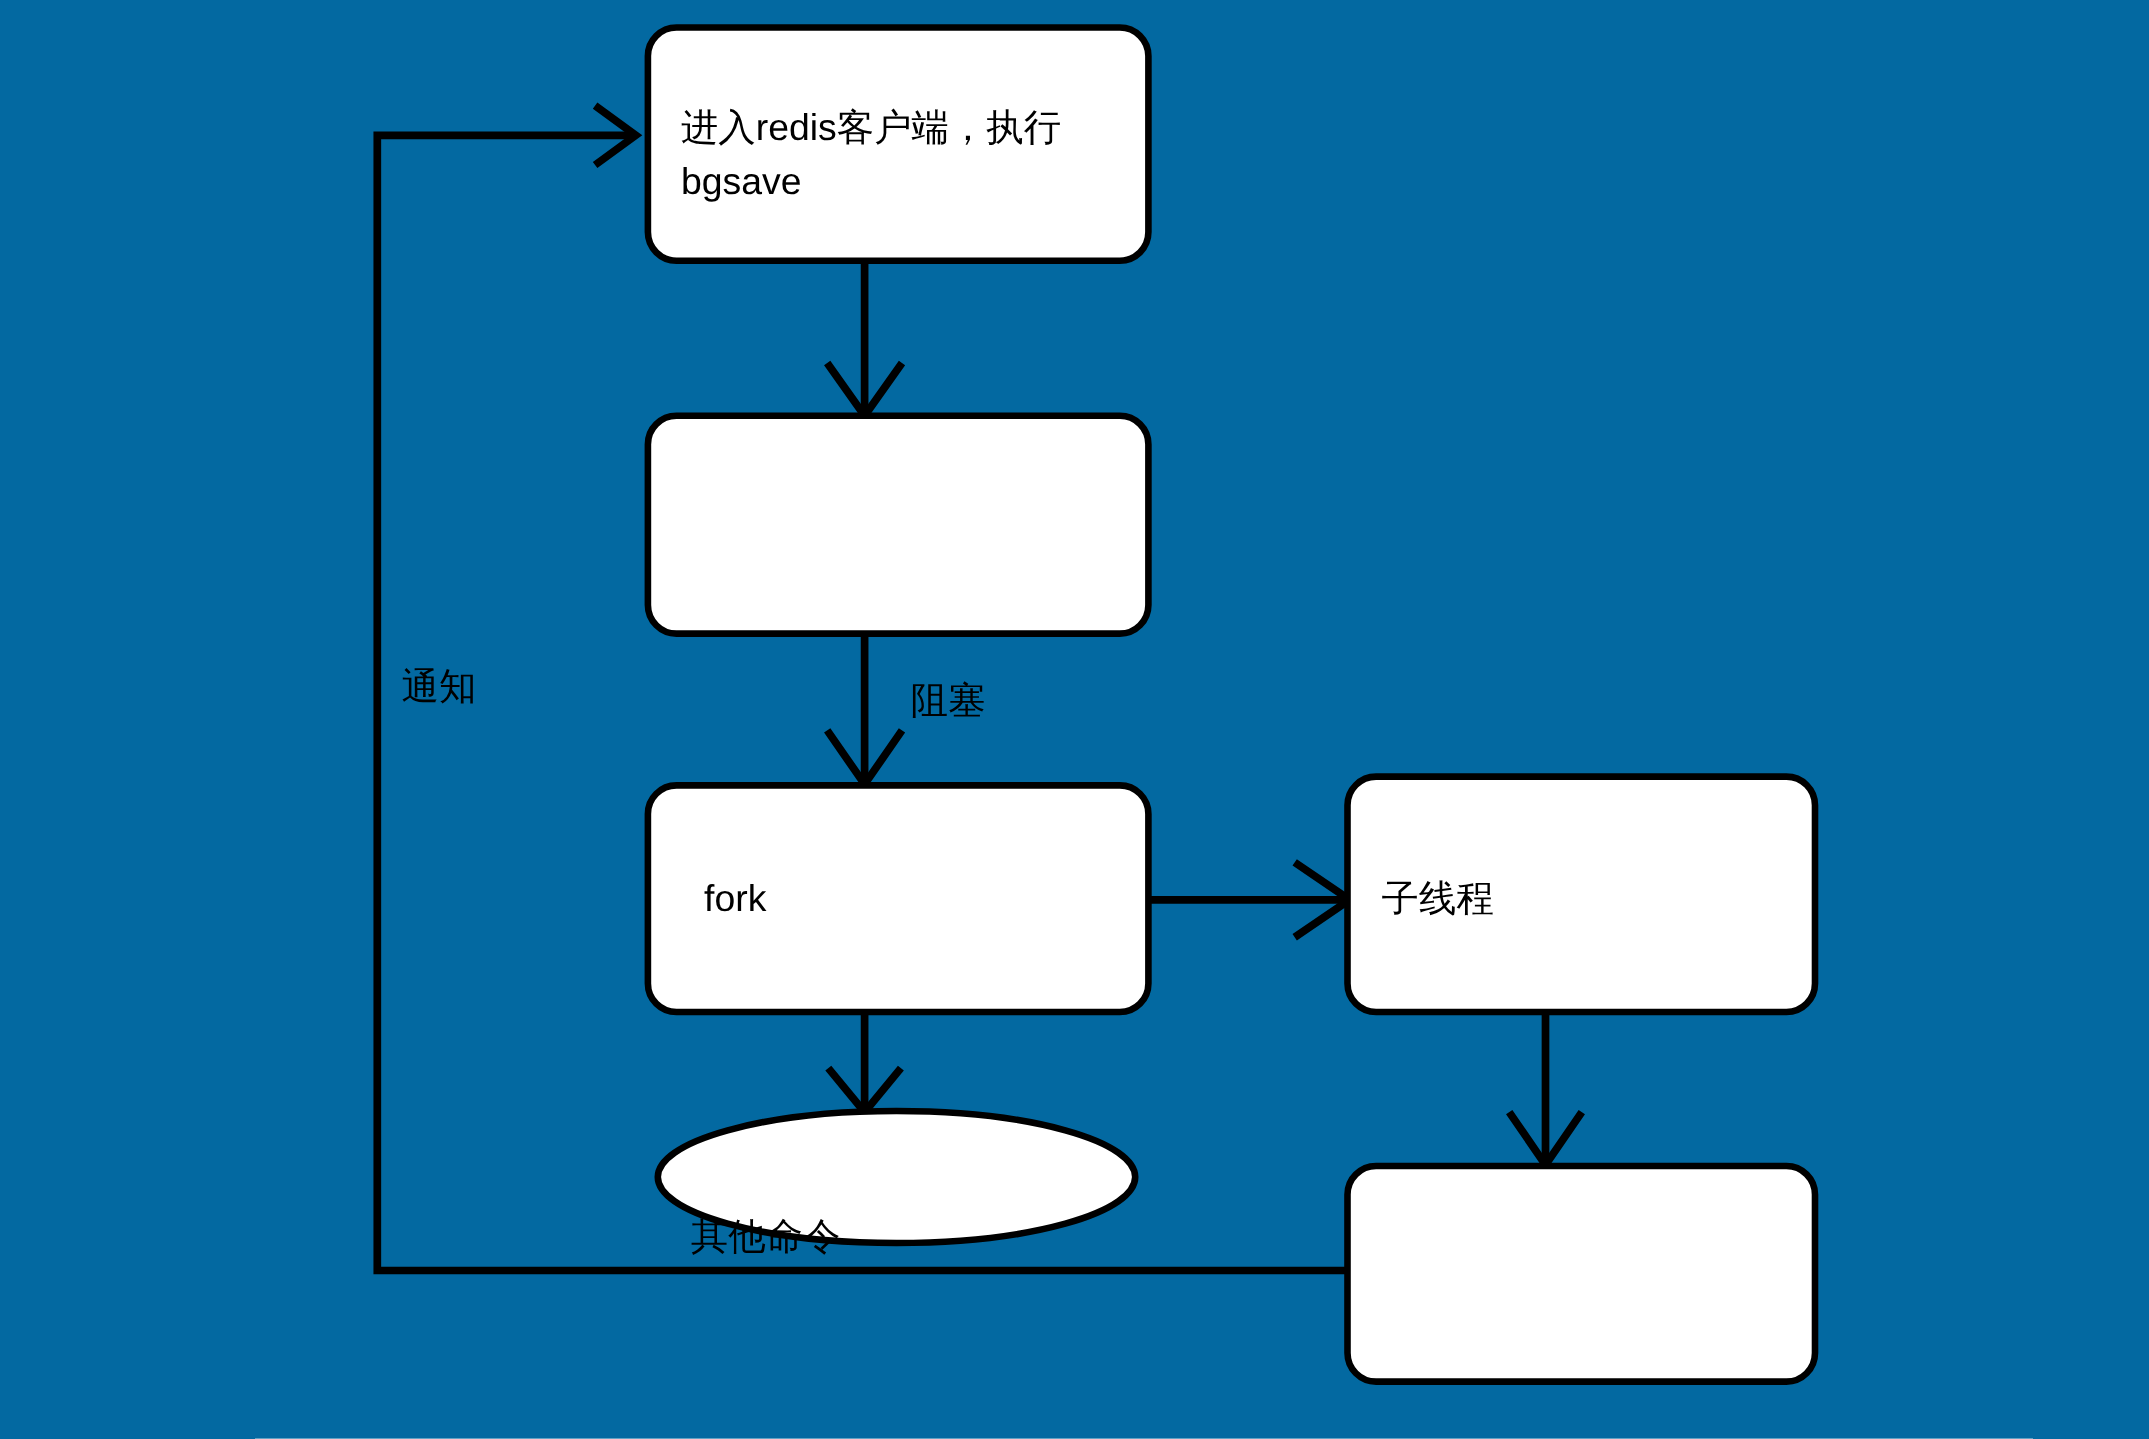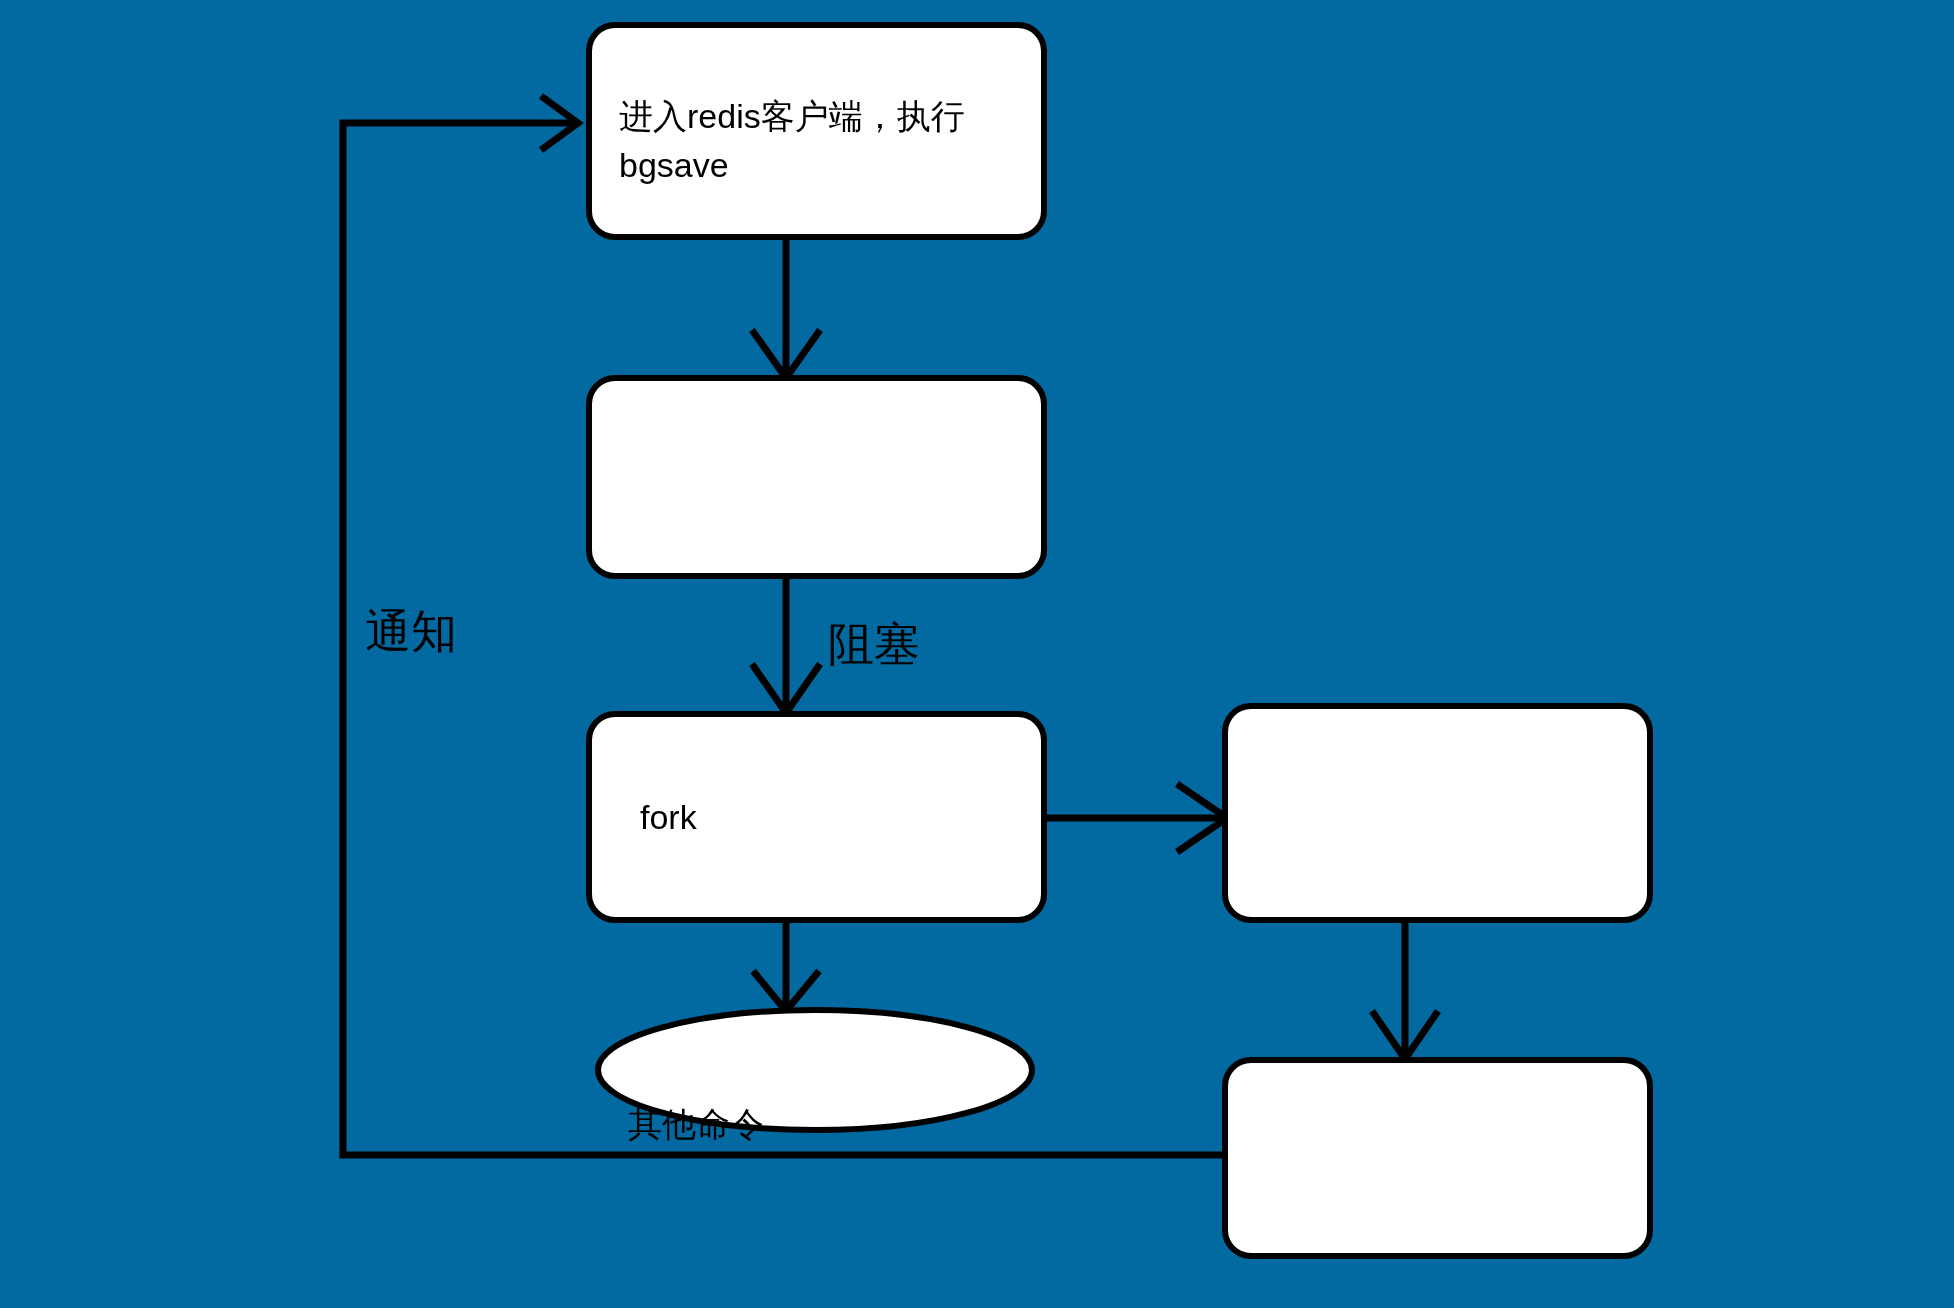--- a/index.html
+++ b/index.html
@@ -47,21 +47,21 @@
   .node-label {
     position: absolute;
     font-size: 34px;
     line-height: 1.45;
     color: #000000;
     white-space: pre-line;
     pointer-events: none;
   }
   .edge-label {
     position: absolute;
-    font-size: 46px;
+    font-size: 34px;
     line-height: 1.2;
     color: #000000;
   }
 </style>
 </head>
 <body>
 
 <div id="canvas">
 
   <svg id="diagram-svg" viewBox="0 0 1954 1308">
@@ -108,20 +108,21 @@
 
     <rect class="node-shape" x="1225" y="1060" width="425" height="196" rx="26" ry="26"></rect>
   </svg>
 
   <div class="node-label" style="left:619px; top:92px; width:420px;">进入redis客户端，执行
 bgsave</div>
 
 
   <div class="node-label" style="left:640px; top:793px; width:400px;">fork</div>
 
+  <div class="node-label" style="left:1256px; top:793px; width:380px;">子线程</div>
 
   <div class="node-label" style="left:628px; top:1100px; width:380px;">其他命令</div>
 
 
   <div class="edge-label" style="left:365px; top:604px;">通知</div>
 
   <div class="edge-label" style="left:828px; top:617px;">阻塞</div>
 
 </div>
 

